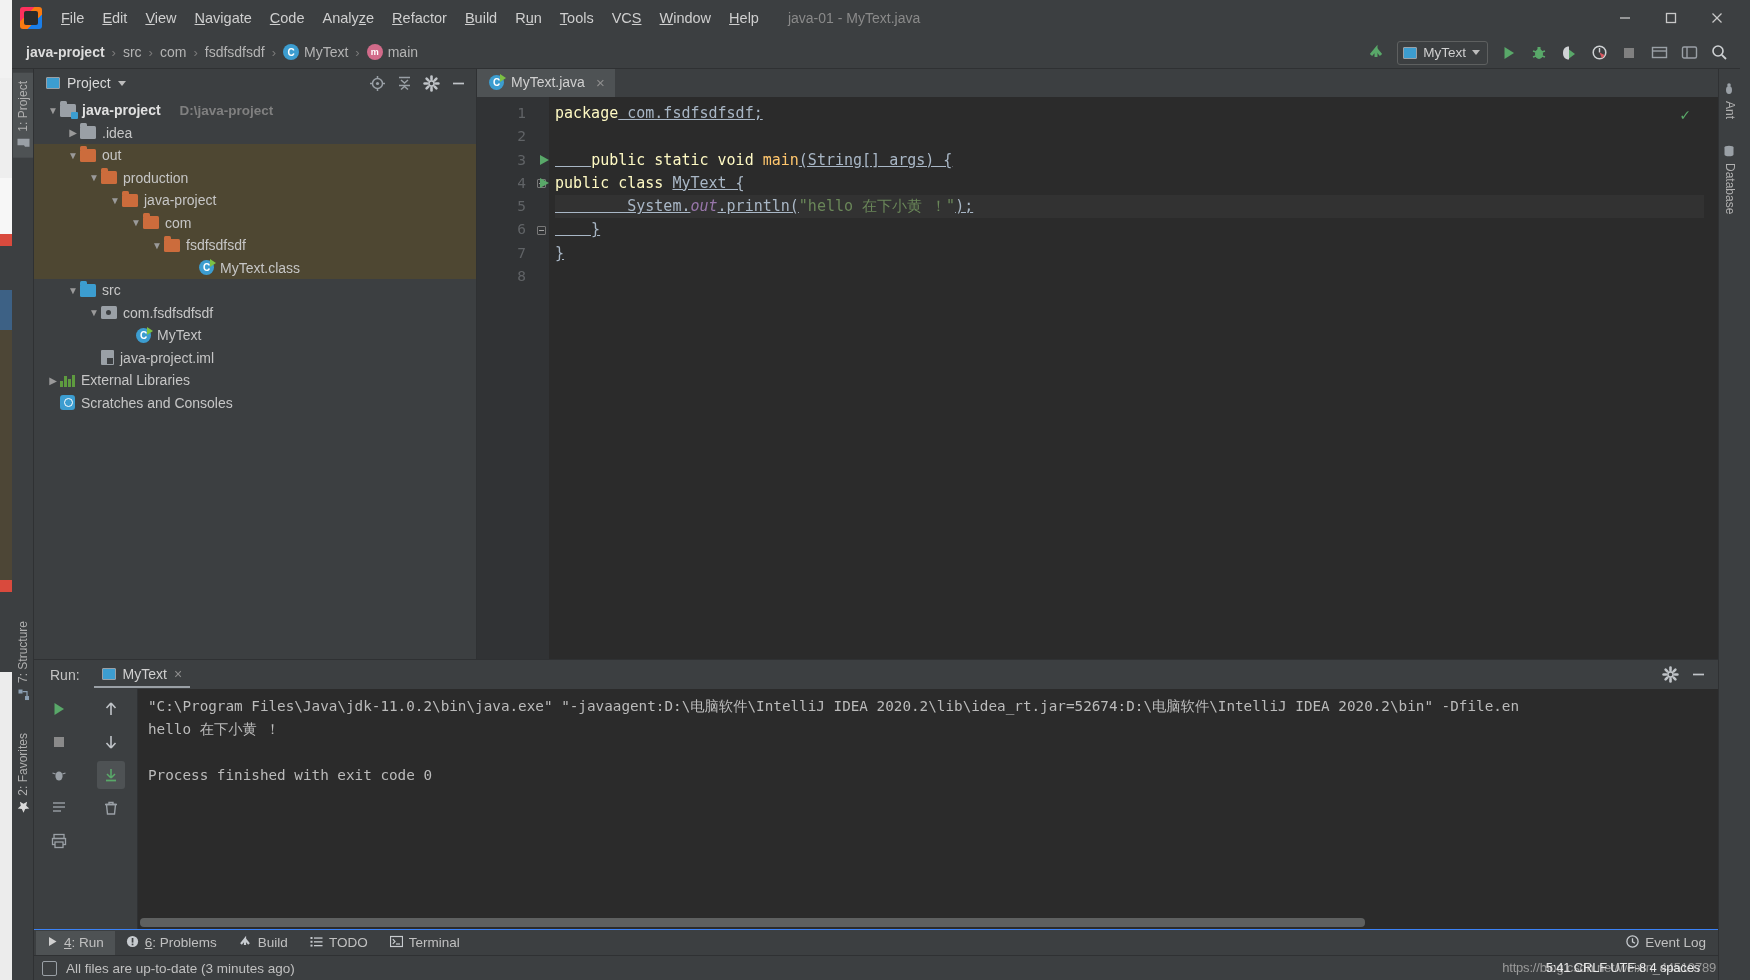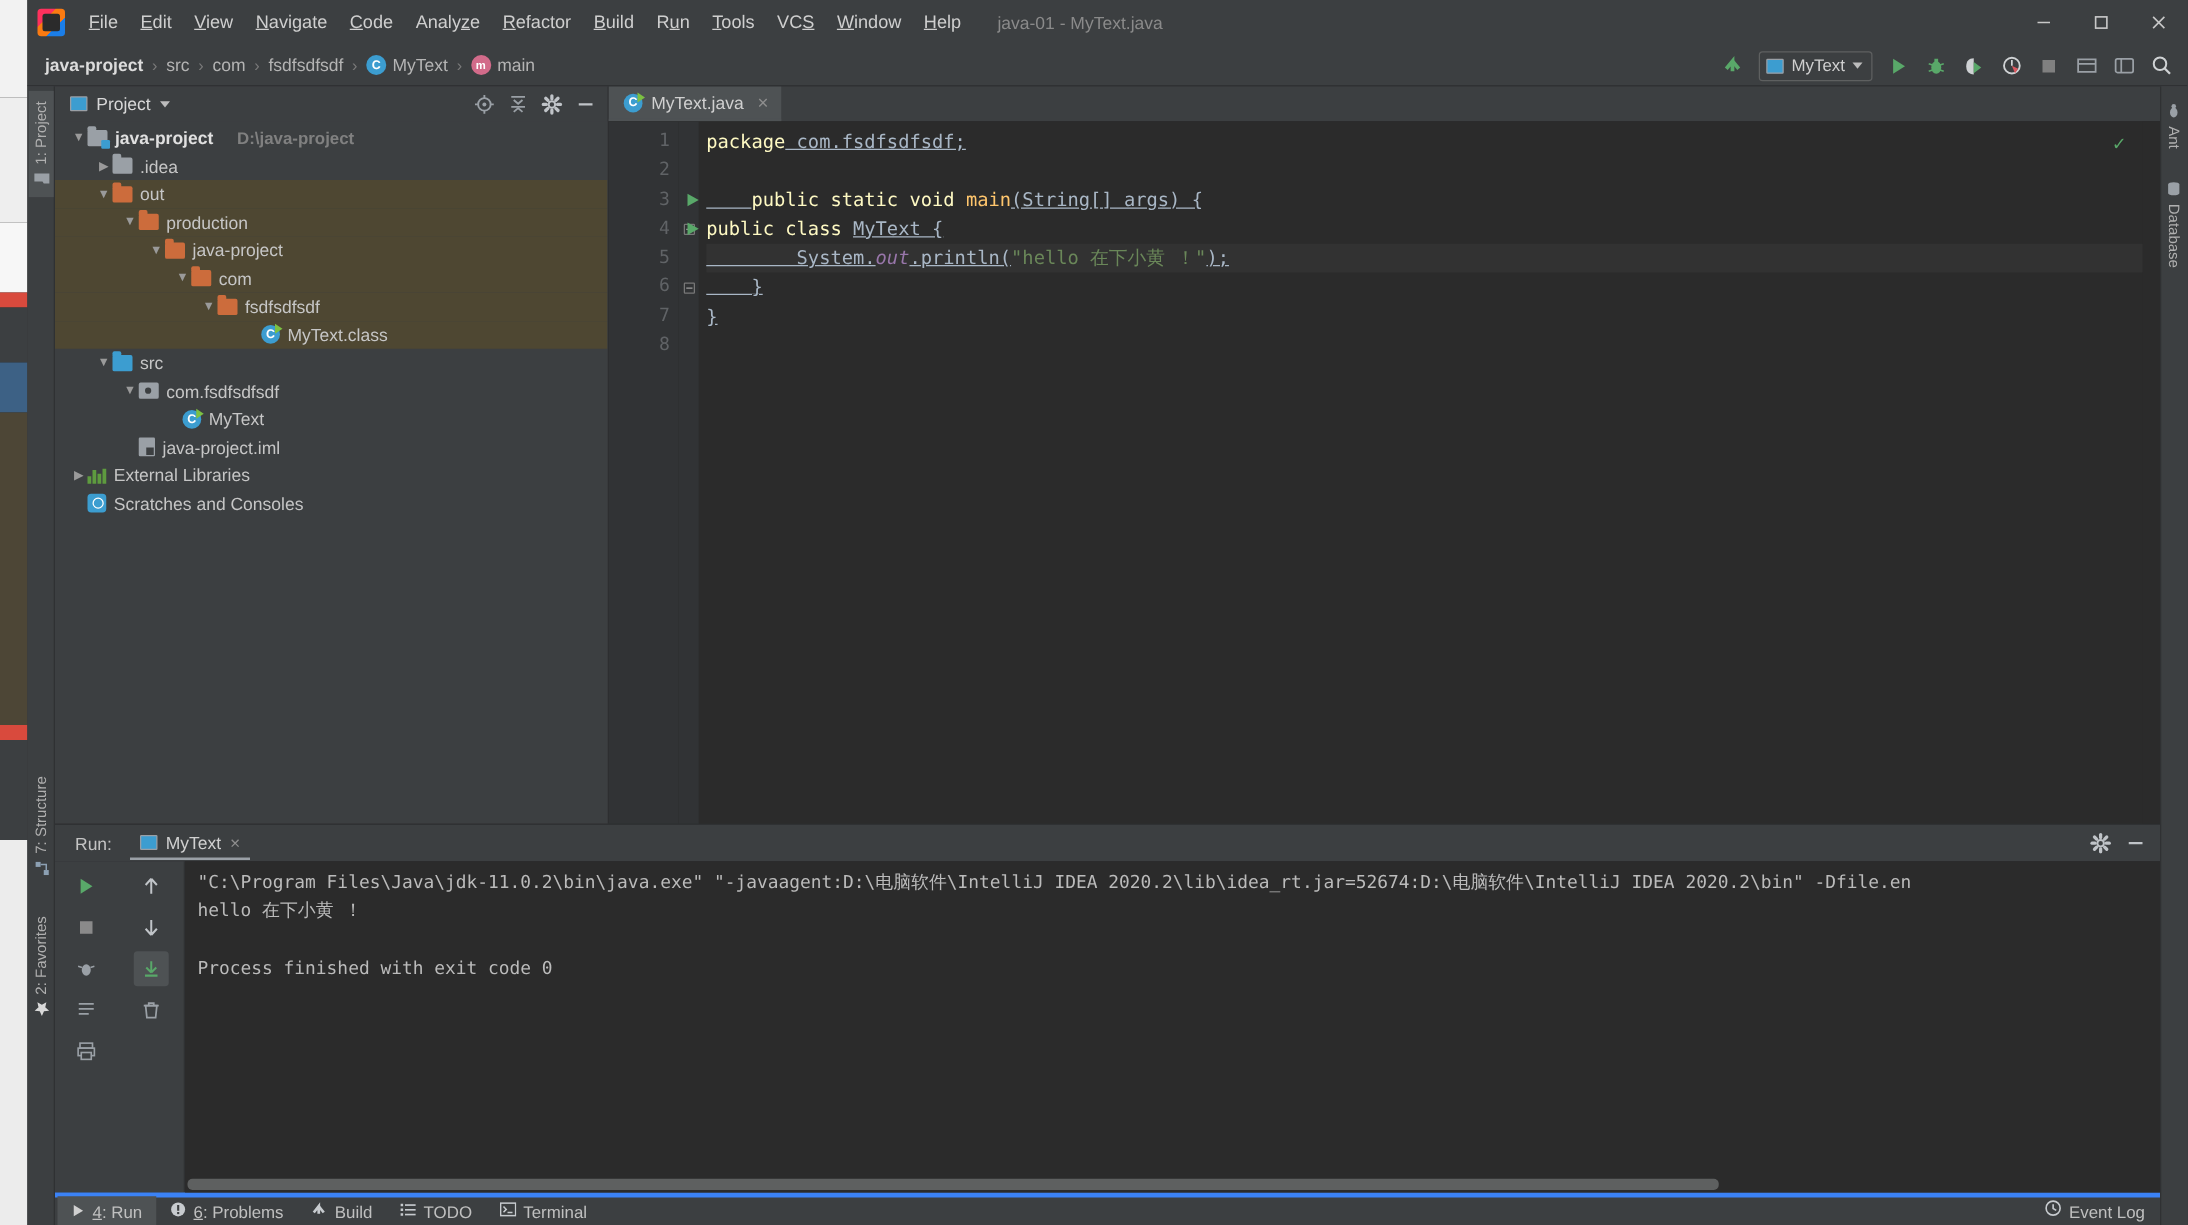--- a/index.html
+++ b/index.html
@@ -27,21 +27,21 @@
   .bg-s3 { top: 178px; height: 56px; background: #f7f7f7; }
   .bg-s4 { top: 234px; height: 12px; background: #d94a3d; }
   .bg-s5 { top: 246px; height: 44px; background: #3c3f41; }
   .bg-s6 { top: 290px; height: 40px; background: #3d6185; }
   .bg-s7 { top: 330px; height: 250px; background: #4d4636; }
   .bg-s8 { top: 580px; height: 12px; background: #d94a3d; }
   .bg-s9 { top: 592px; height: 80px; background: #3c3f41; }
   .bg-s10 { top: 672px; height: 308px; background: #ececec; }
 
   .ide {
-    position: absolute; left: 22px; top: 0;
+    position: absolute; left: 12px; top: 0;
     width: 1728px; height: 980px;
     background: #3c3f41;
     display: flex; flex-direction: column;
   }
   
   .menubar {
     height: 36px; background: #3c3f41;
     display: flex; align-items: center;
     padding-left: 8px;
     flex: none;
@@ -307,21 +307,21 @@
     position: absolute; left: 0; bottom: 2px; height: 9px; width: 100%;
   }
   .hscroll i {
     position:absolute; left: 2px; top:0; height:9px; width: 1225px;
     background:#5e6060; border-radius:4px;
   }
 
   
   .bottom-tabs {
     height: 26px; background: #3c3f41; display: flex; align-items: center;
-    flex: none; border-top: 4px solid #3b82f6; padding-left: 2px;
+    flex: none; border-top: 1px solid #3b82f6; padding-left: 2px;
   }
   .btab {
     display: flex; align-items: center; gap: 6px; font-size: 13.5px;
     color: #c0c0c0; padding: 4px 11px; height: 24px;
   }
   .btab.active { background: #4e5254; }
   .btab u { text-decoration: underline; }
   .bottom-right { margin-left: auto; display: flex; align-items: center; gap: 6px; padding-right: 12px; }
 
   
@@ -891,20 +891,28 @@
             <span>
               <svg width="13" height="13" viewBox="0 0 13 13">
                   <circle cx="6.5" cy="6.5" r="5.6" fill="none" stroke="#c7cbcf" stroke-width="1.3"></circle>
                   <path d="M6.5 3.3 L6.5 6.8 L9 8.3" stroke="#c7cbcf" stroke-width="1.3" fill="none"></path>
                 </svg>
             </span>
             <span style="font-size:13.5px;color:#c0c0c0;">Event Log</span>
           </div>
         </div>
 
+        <div class="statusbar">
+          <span class="status-icon"></span>
+          <span>All files are up-to-date (3 minutes ago)</span>
+          <div class="status-right">
+            <span class="watermark">https://blog.csdn.net/weixin_44519789</span>
+            <span class="watermark b">5:41 CRLF UTF-8 4 spaces</span>
+          </div>
+        </div>
 
       </div>
 
       <div class="right-rail">
         <div class="rail-tab" style="margin-top:6px;">
           <span class="rail-ico">
             <svg width="12" height="12" viewBox="0 0 12 12">
                 <ellipse cx="6" cy="7" rx="3" ry="4" fill="#9aa0a6"></ellipse>
                 <circle cx="6" cy="2" r="1.8" fill="#9aa0a6"></circle>
               </svg>

